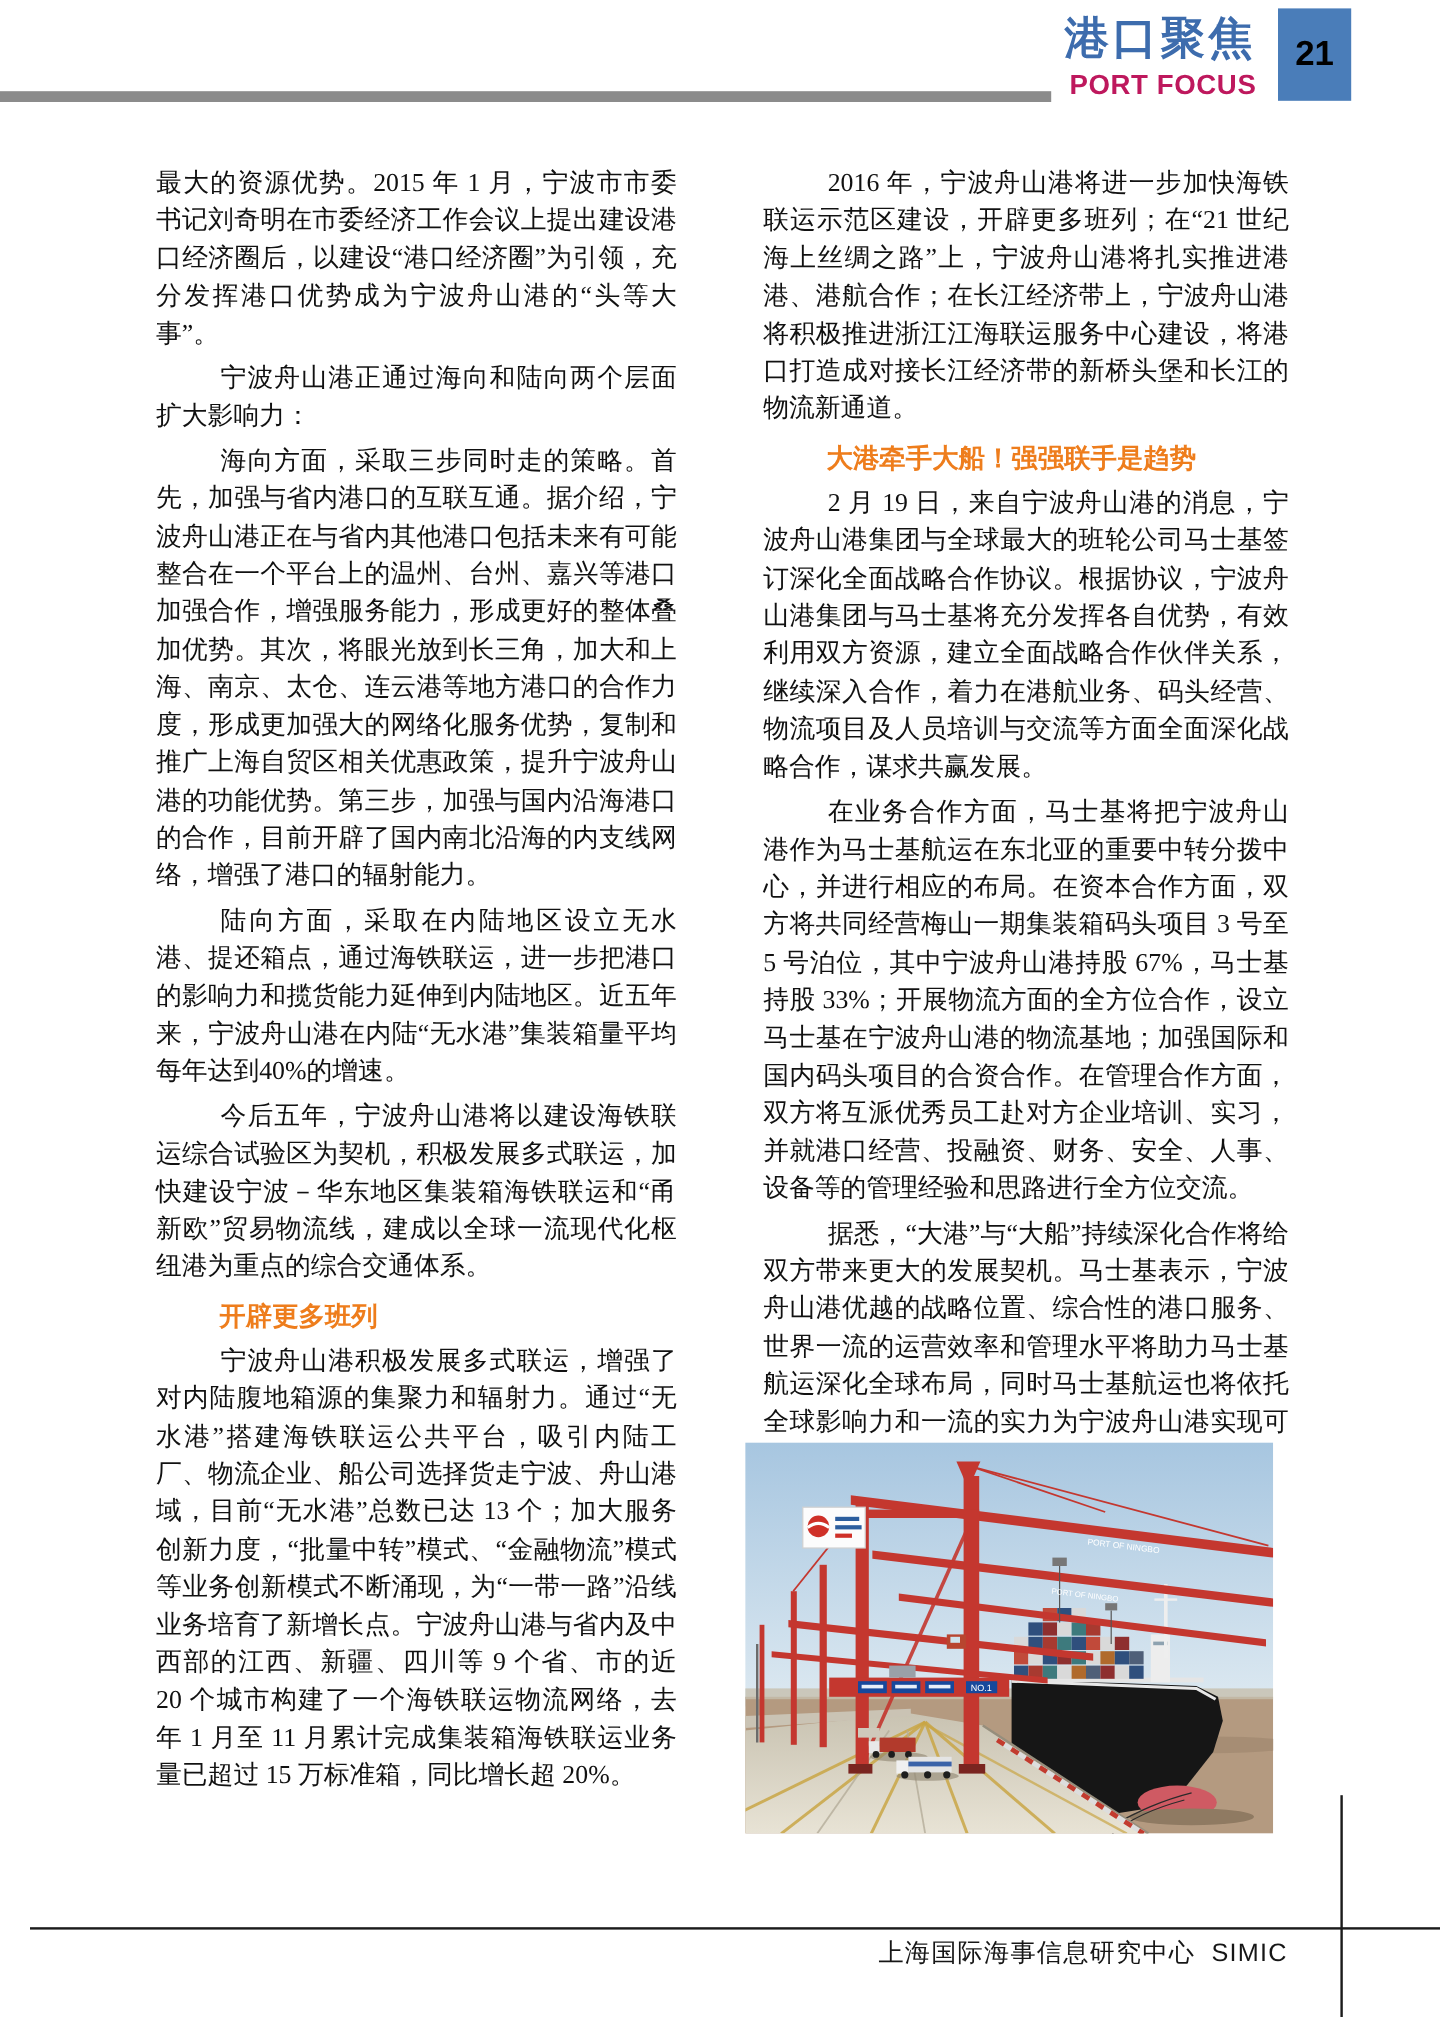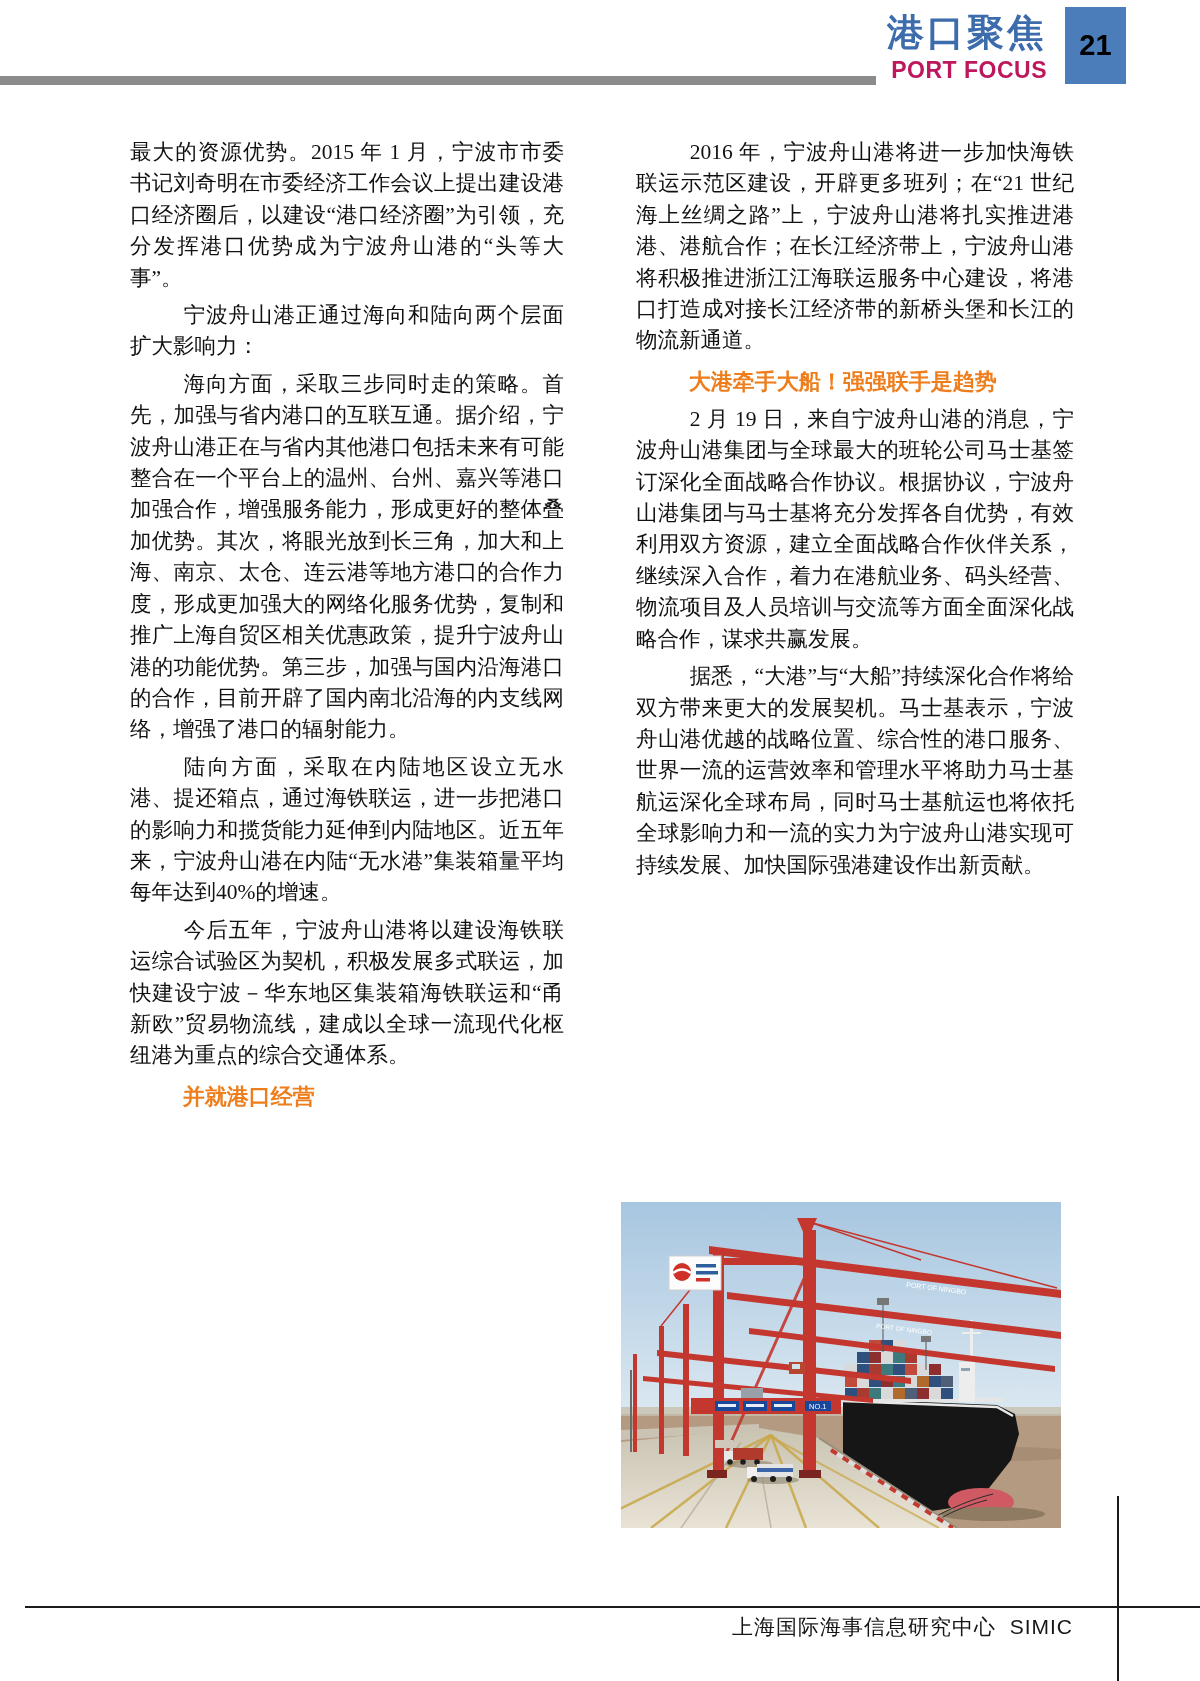--- a/index.html
+++ b/index.html
@@ -58,26 +58,28 @@
     <div class="page-badge">21</div>
   </header>
 
   <main>
     <section class="col" id="col-left">
         <p class="para no-indent">最大的资源优势。2015 年 1 月，宁波市市委书记刘奇明在市委经济工作会议上提出建设港口经济圈后，以建设“港口经济圈”为引领，充分发挥港口优势成为宁波舟山港的“头等大事”。</p>
         <p class="para">宁波舟山港正通过海向和陆向两个层面扩大影响力：</p>
         <p class="para">海向方面，采取三步同时走的策略。首先，加强与省内港口的互联互通。据介绍，宁波舟山港正在与省内其他港口包括未来有可能整合在一个平台上的温州、台州、嘉兴等港口加强合作，增强服务能力，形成更好的整体叠加优势。其次，将眼光放到长三角，加大和上海、南京、太仓、连云港等地方港口的合作力度，形成更加强大的网络化服务优势，复制和推广上海自贸区相关优惠政策，提升宁波舟山港的功能优势。第三步，加强与国内沿海港口的合作，目前开辟了国内南北沿海的内支线网络，增强了港口的辐射能力。</p>
         <p class="para">陆向方面，采取在内陆地区设立无水港、提还箱点，通过海铁联运，进一步把港口的影响力和揽货能力延伸到内陆地区。近五年来，宁波舟山港在内陆“无水港”集装箱量平均每年达到40%的增速。</p>
         <p class="para">今后五年，宁波舟山港将以建设海铁联运综合试验区为契机，积极发展多式联运，加快建设宁波－华东地区集装箱海铁联运和“甬新欧”贸易物流线，建成以全球一流现代化枢纽港为重点的综合交通体系。</p>
-        <h3 class="sub-head">并就港口经营</h3>
+        <h3 class="sub-head">开辟更多班列</h3>
+        <p class="para">宁波舟山港积极发展多式联运，增强了对内陆腹地箱源的集聚力和辐射力。通过“无水港”搭建海铁联运公共平台，吸引内陆工厂、物流企业、船公司选择货走宁波、舟山港域，目前“无水港”总数已达 13 个；加大服务创新力度，“批量中转”模式、“金融物流”模式等业务创新模式不断涌现，为“一带一路”沿线业务培育了新增长点。宁波舟山港与省内及中西部的江西、新疆、四川等 9 个省、市的近 20 个城市构建了一个海铁联运物流网络，去年 1 月至 11 月累计完成集装箱海铁联运业务量已超过 15 万标准箱，同比增长超 20%。</p>
       </section>
     <section class="col" id="col-right">
         <p class="para">2016 年，宁波舟山港将进一步加快海铁联运示范区建设，开辟更多班列；在“21 世纪海上丝绸之路”上，宁波舟山港将扎实推进港港、港航合作；在长江经济带上，宁波舟山港将积极推进浙江江海联运服务中心建设，将港口打造成对接长江经济带的新桥头堡和长江的物流新通道。</p>
         <h3 class="sub-head">大港牵手大船！强强联手是趋势</h3>
         <p class="para">2 月 19 日，来自宁波舟山港的消息，宁波舟山港集团与全球最大的班轮公司马士基签订深化全面战略合作协议。根据协议，宁波舟山港集团与马士基将充分发挥各自优势，有效利用双方资源，建立全面战略合作伙伴关系，继续深入合作，着力在港航业务、码头经营、物流项目及人员培训与交流等方面全面深化战略合作，谋求共赢发展。</p>
+        <p class="para">在业务合作方面，马士基将把宁波舟山港作为马士基航运在东北亚的重要中转分拨中心，并进行相应的布局。在资本合作方面，双方将共同经营梅山一期集装箱码头项目 3 号至 5 号泊位，其中宁波舟山港持股 67%，马士基持股 33%；开展物流方面的全方位合作，设立马士基在宁波舟山港的物流基地；加强国际和国内码头项目的合资合作。在管理合作方面，双方将互派优秀员工赴对方企业培训、实习，并就港口经营、投融资、财务、安全、人事、设备等的管理经验和思路进行全方位交流。</p>
         <p class="para">据悉，“大港”与“大船”持续深化合作将给双方带来更大的发展契机。马士基表示，宁波舟山港优越的战略位置、综合性的港口服务、世界一流的运营效率和管理水平将助力马士基航运深化全球布局，同时马士基航运也将依托全球影响力和一流的实力为宁波舟山港实现可持续发展、加快国际强港建设作出新贡献。</p>
       </section>
   </main>
 
   <figure class="photo" aria-label="宁波舟山港集装箱码头：红色岸桥下靠泊的大型集装箱船">
     <svg viewBox="0 0 440 326" width="440" height="326" role="img">
       <defs>
         <linearGradient id="sky" x1="0" y1="0" x2="0" y2="1">
           <stop offset="0" stop-color="#a7c6e0"></stop>
             <stop offset="1" stop-color="#dde9f1"></stop>

